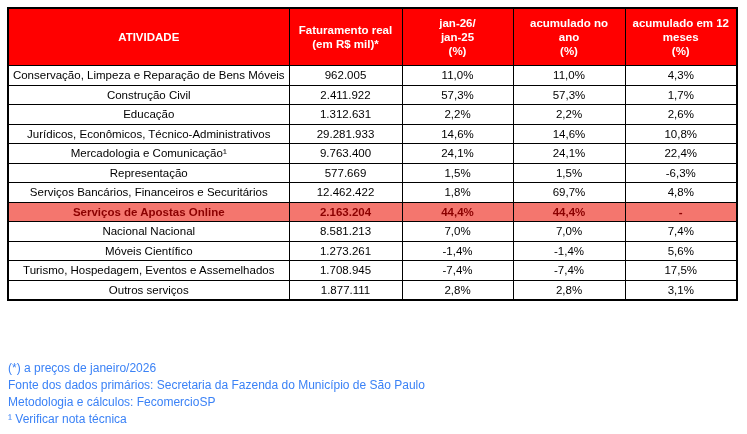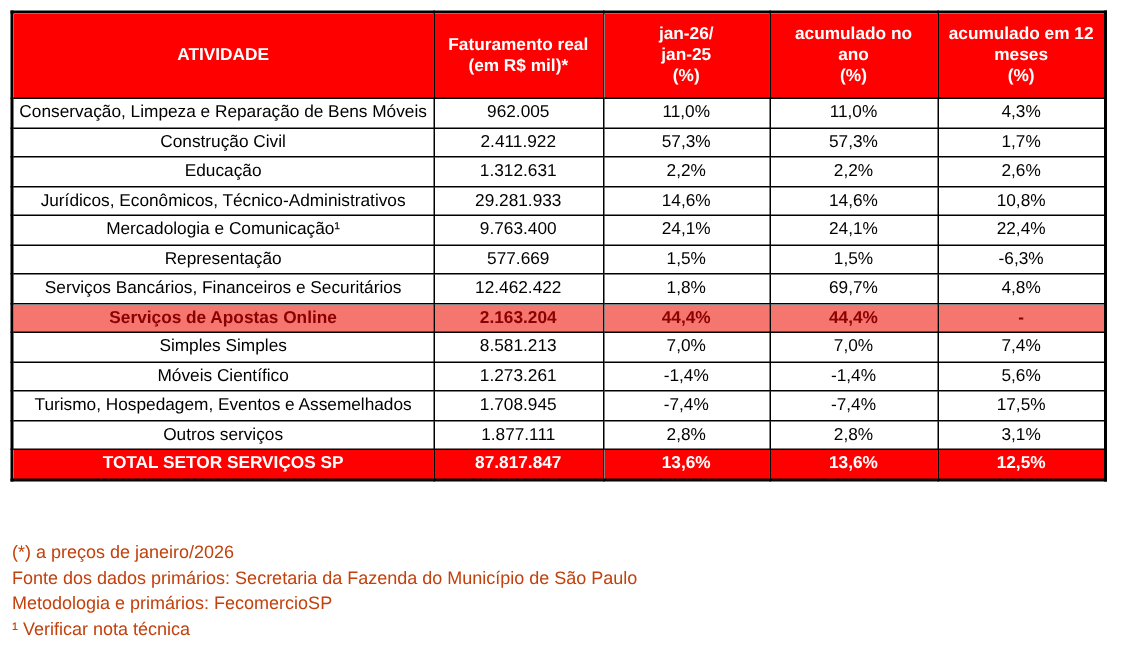--- a/index.html
+++ b/index.html
@@ -61,21 +61,21 @@
     background: var(--red);
     color: #ffffff;
     font-weight: bold;
   }
   .footnotes {
     position: absolute;
     left: 8px;
     top: 360px;
     font-size: 12px;
     line-height: 17px;
-    color: #c2410c;
+    color: #3b82f6;
   }
 </style>
 </head>
 <body>
 
 <table class="services">
   <colgroup>
     <col style="width:281px">
     <col style="width:113px">
     <col style="width:111px">
@@ -159,21 +159,21 @@
     <td>4,8%</td>
   </tr>
       <tr class="highlight">
     <td>Serviços de Apostas Online</td>
     <td>2.163.204</td>
     <td>44,4%</td>
     <td>44,4%</td>
     <td>-</td>
   </tr>
       <tr>
-    <td>Simples Simples</td>
+    <td>Nacional Nacional</td>
     <td>8.581.213</td>
     <td>7,0%</td>
     <td>7,0%</td>
     <td>7,4%</td>
   </tr>
       <tr>
     <td>Móveis Científico</td>
     <td>1.273.261</td>
     <td>-1,4%</td>
     <td>-1,4%</td>
@@ -185,29 +185,22 @@
     <td>-7,4%</td>
     <td>-7,4%</td>
     <td>17,5%</td>
   </tr>
       <tr>
     <td>Outros serviços</td>
     <td>1.877.111</td>
     <td>2,8%</td>
     <td>2,8%</td>
     <td>3,1%</td>
-  </tr>
-      <tr class="total">
-    <td>TOTAL SETOR SERVIÇOS SP</td>
-    <td>87.817.847</td>
-    <td>13,6%</td>
-    <td>13,6%</td>
-    <td>12,5%</td>
   </tr>
     </tbody>
 </table>
 
 <div class="footnotes">
   <div>(*) a preços de janeiro/2026</div>
   <div>Fonte dos dados primários: Secretaria da Fazenda do Município de São Paulo</div>
-  <div>Metodologia e primários: FecomercioSP</div>
+  <div>Metodologia e cálculos: FecomercioSP</div>
   <div>¹ Verificar nota técnica</div>
 </div>
 
 </body></html>

